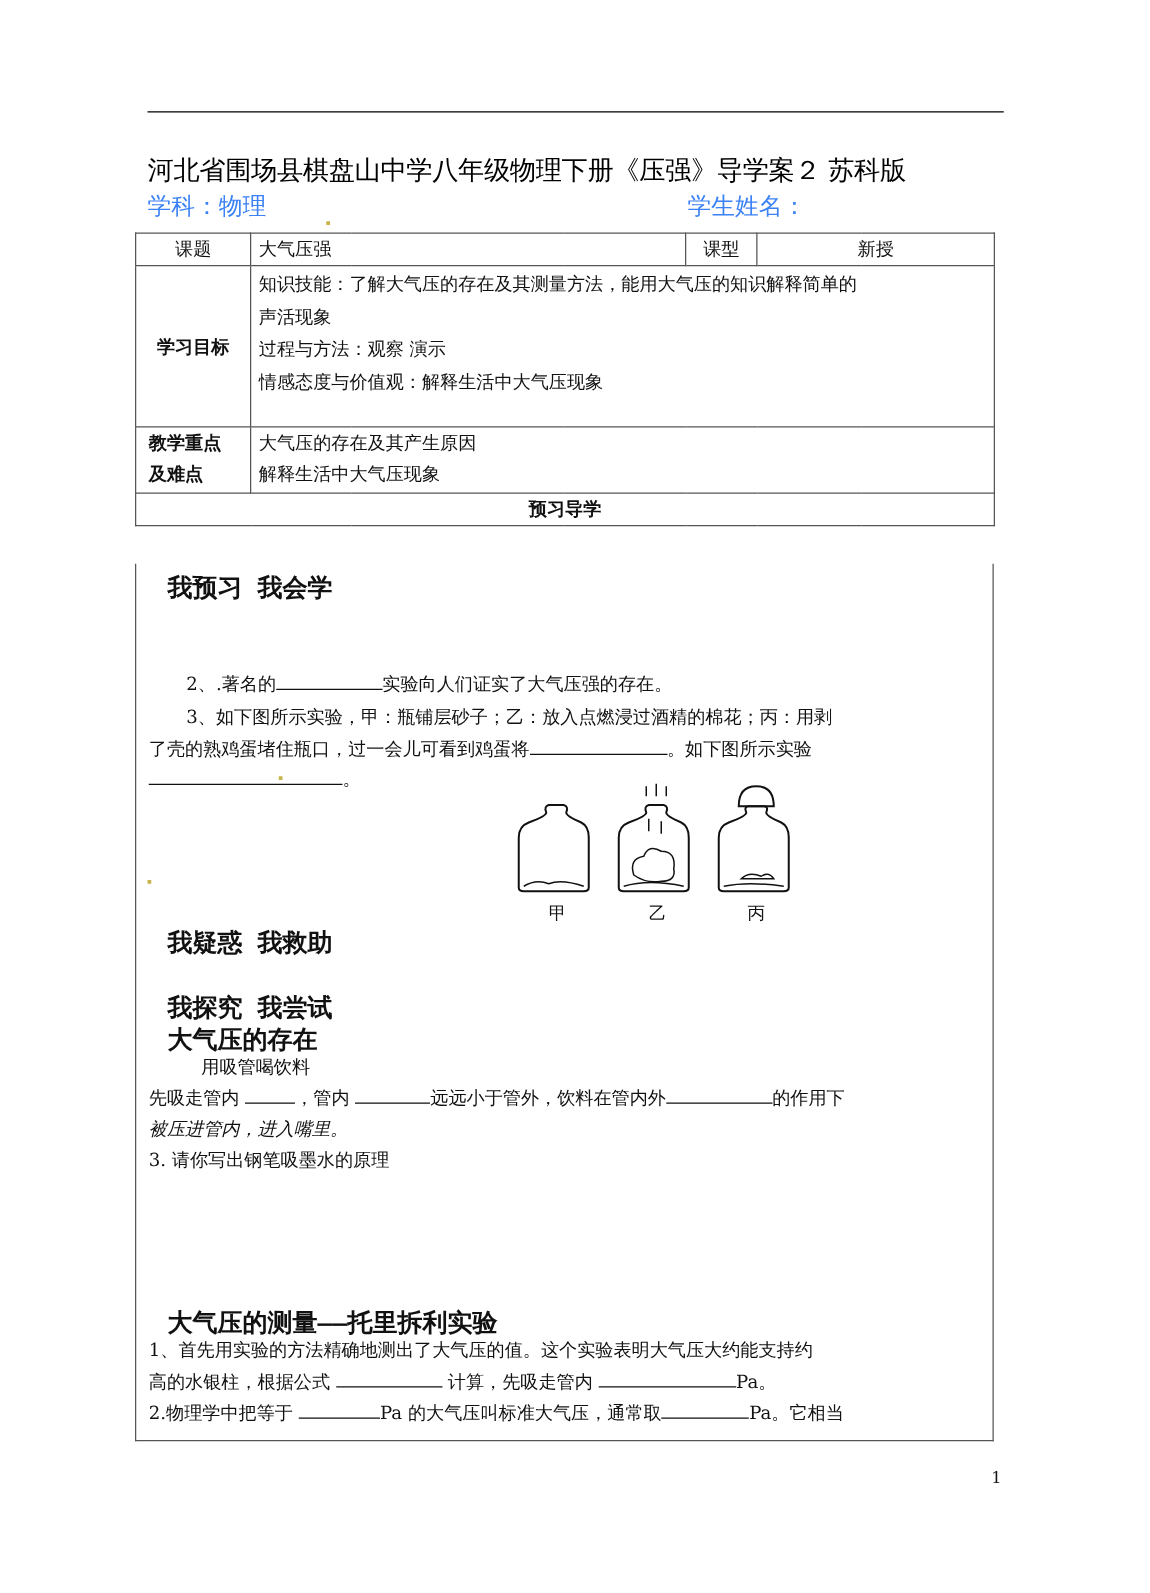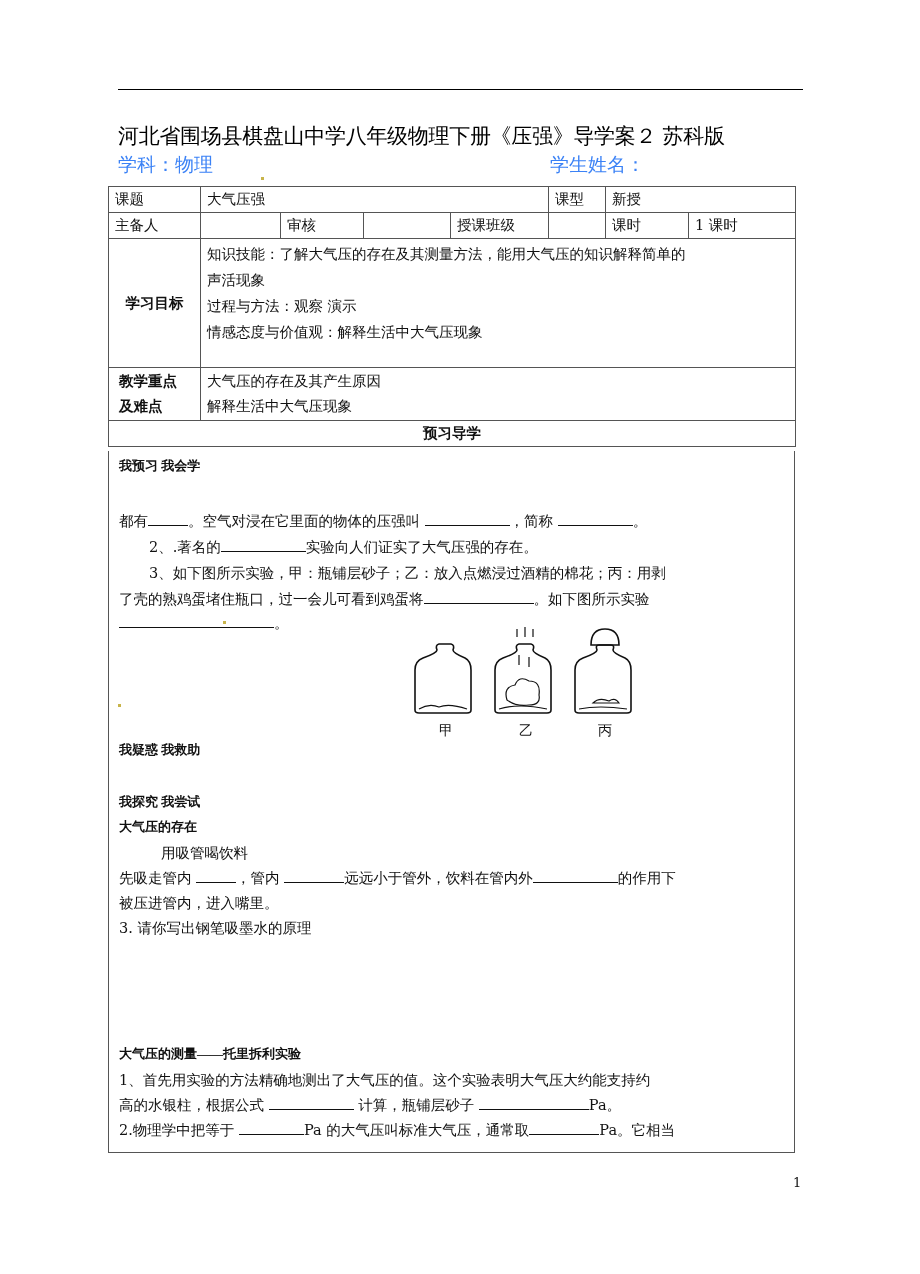--- a/index.html
+++ b/index.html
@@ -3,28 +3,28 @@
 <meta charset="utf-8">
 <style>
   html, body { margin:0; padding:0; background:#ffffff; }
   body { width:920px; height:1274px; position:relative; font-family:"DejaVu Serif", serif; color:#111; overflow:hidden; }
   .topline { position:absolute; left:118px; top:89px; width:685px; height:0; border-top:1.5px solid #000; }
   .title { position:absolute; left:118px; top:122px; width:700px; font-family:"DejaVu Sans", sans-serif; font-size:21px; color:#000000; letter-spacing:-0.3px; white-space:nowrap; }
   .meta { position:absolute; top:152px; font-family:"DejaVu Sans", sans-serif; font-size:19px; color:#3b82f6; }
   .abs-dot { position:absolute; width:3px; height:3px; background:#c8b44a; }
   table.plan { position:absolute; left:108px; top:186px; width:687px; border-collapse:collapse; table-layout:fixed; font-size:14.5px; }
   table.plan td { border:1px solid #555; padding:0 6px; height:25px; vertical-align:middle; }
-  .c { }
+  .c { text-align:center; }
   .b { font-family:"DejaVu Sans", sans-serif; font-weight:bold; }
   .lbl { font-family:"DejaVu Sans", sans-serif; font-weight:bold; text-align:center; }
   .goals { line-height:26px; padding-top:2px !important; vertical-align:top !important; height:126px !important; }
   .keys { line-height:25px; height:52px !important; }
   .body-box { position:absolute; left:108px; top:451px; width:685px; height:701px; border:1px solid #555; border-top:none; }
   .line { position:absolute; left:10px; font-size:14.5px; white-space:nowrap; }
-  .h { font-family:Liberation Serif, serif; font-weight:bold; font-size:13px; }
+  .h { font-family:Liberation Mono, monospace; font-weight:bold; font-size:20px;margin-left:15px; }
   .blank { display:inline-block; border-bottom:1px solid #111; height:12px; vertical-align:baseline; }
   .pagenum { position:absolute; left:793px; top:1175px; font-size:13px; }
   .figs { position:absolute; left:409px; top:625px; width:225px; height:120px; }
   .fig-label { position:absolute; top:97px; font-family:"DejaVu Sans", sans-serif; font-size:14px; }
 </style>
 </head>
 <body>
 
 <div class="topline"></div>
 <div class="title">河北省围场县棋盘山中学八年级物理下册《压强》导学案２ 苏科版</div>
@@ -45,30 +45,20 @@
       <col style="width:107px">
   </colgroup>
   <tbody>
       <tr>
     <td class="c">课题</td>
     <td colspan="4">大气压强</td>
     <td class="c">课型</td>
     <td colspan="2" class="c">新授</td>
   </tr>
   <tr>
-    <td class="c">主备人</td>
-    <td></td>
-    <td class="c">审核</td>
-    <td></td>
-    <td class="c">授课班级</td>
-    <td></td>
-    <td class="c">课时</td>
-    <td>1 课时</td>
-  </tr>
-  <tr>
     <td class="lbl">学习目标</td>
     <td colspan="7" class="goals">
       <div>知识技能：了解大气压的存在及其测量方法，能用大气压的知识解释简单的</div>
       <div>声活现象</div>
       <div>过程与方法：观察  演示</div>
       <div>情感态度与价值观：解释生活中大气压现象</div>
     </td>
   </tr>
   <tr>
     <td class="b keys" style="text-align:left; padding-left:10px;">
@@ -82,23 +72,20 @@
   </tr>
   <tr>
     <td colspan="8" class="lbl">预习导学</td>
   </tr>
 </tbody>
   </table>
 
 <div class="body-box">
   <div class="line h" style="top:6px;">我预习  我会学</div>
 
-  <div class="line" style="top:61px;">
-    <span>都有</span><span class="blank" style="width:40px"></span><span>。空气对浸在它里面的物体的压强叫 </span><span class="blank" style="width:85px"></span><span>，简称 </span><span class="blank" style="width:75px"></span><span>。</span>
-  </div>
 
   <div class="line" style="top:87px; left:40px;">
     <span>2、.著名的</span><span class="blank" style="width:85px"></span><span>实验向人们证实了大气压强的存在。</span>
   </div>
 
   <div class="line" style="top:113px; left:40px;">3、如下图所示实验，甲：瓶铺层砂子；乙：放入点燃浸过酒精的棉花；丙：用剥</div>
   <div class="line" style="top:139px;">
     <span>了壳的熟鸡蛋堵住瓶口，过一会儿可看到鸡蛋将</span><span class="blank" style="width:110px"></span><span>。如下图所示实验</span>
   </div>
   <div class="line" style="top:163px;">
@@ -107,27 +94,27 @@
   <span class="abs-dot" style="left:114px; top:170px;"></span>
   <span class="abs-dot" style="left:9px; top:253px;"></span>
 
   <div class="line h" style="top:290px;">我疑惑  我救助</div>
   <div class="line h" style="top:342px;">我探究  我尝试</div>
   <div class="line h" style="top:367px;">大气压的存在</div>
   <div class="line" style="top:393px; left:52px;">用吸管喝饮料</div>
   <div class="line" style="top:418px;">
     <span>先吸走管内 </span><span class="blank" style="width:40px"></span><span>，管内 </span><span class="blank" style="width:60px"></span><span>远远小于管外，饮料在管内外</span><span class="blank" style="width:85px"></span><span>的作用下</span>
   </div>
-  <div class="line" style="top:443px;">被压进管内，进入嘴里。</div>
+  <div class="line" style="top:443px;font-style:italic;">被压进管内，进入嘴里。</div>
   <div class="line" style="top:468px;">3. 请你写出钢笔吸墨水的原理</div>
 
   <div class="line h" style="top:594px;">大气压的测量——托里拆利实验</div>
   <div class="line" style="top:620px;">1、首先用实验的方法精确地测出了大气压的值。这个实验表明大气压大约能支持约</div>
   <div class="line" style="top:645px;">
-    <span>高的水银柱，根据公式 </span><span class="blank" style="width:85px"></span><span> 计算，瓶铺层砂子 </span><span class="blank" style="width:110px"></span><span>Pa。</span>
+    <span>高的水银柱，根据公式 </span><span class="blank" style="width:85px"></span><span> 计算，先吸走管内 </span><span class="blank" style="width:110px"></span><span>Pa。</span>
   </div>
   <div class="line" style="top:670px;">
     <span>2.物理学中把等于 </span><span class="blank" style="width:65px"></span><span>Pa 的大气压叫标准大气压，通常取</span><span class="blank" style="width:70px"></span><span>Pa。它相当</span>
   </div>
 </div>
 
 <div class="figs">
   <svg width="225" height="95" viewBox="0 0 225 95">
     <g fill="none" stroke="#111" stroke-width="1.6">
       <path d="M28 25 Q26 20 30 19 L42 19 Q46 20 44 25 Q44 28 56 33 Q62 36 62 45 L62 85 Q62 88 58 88 L10 88 Q6 88 6 85 L6 45 Q6 36 14 33 Q28 28 28 25 Z"></path>

